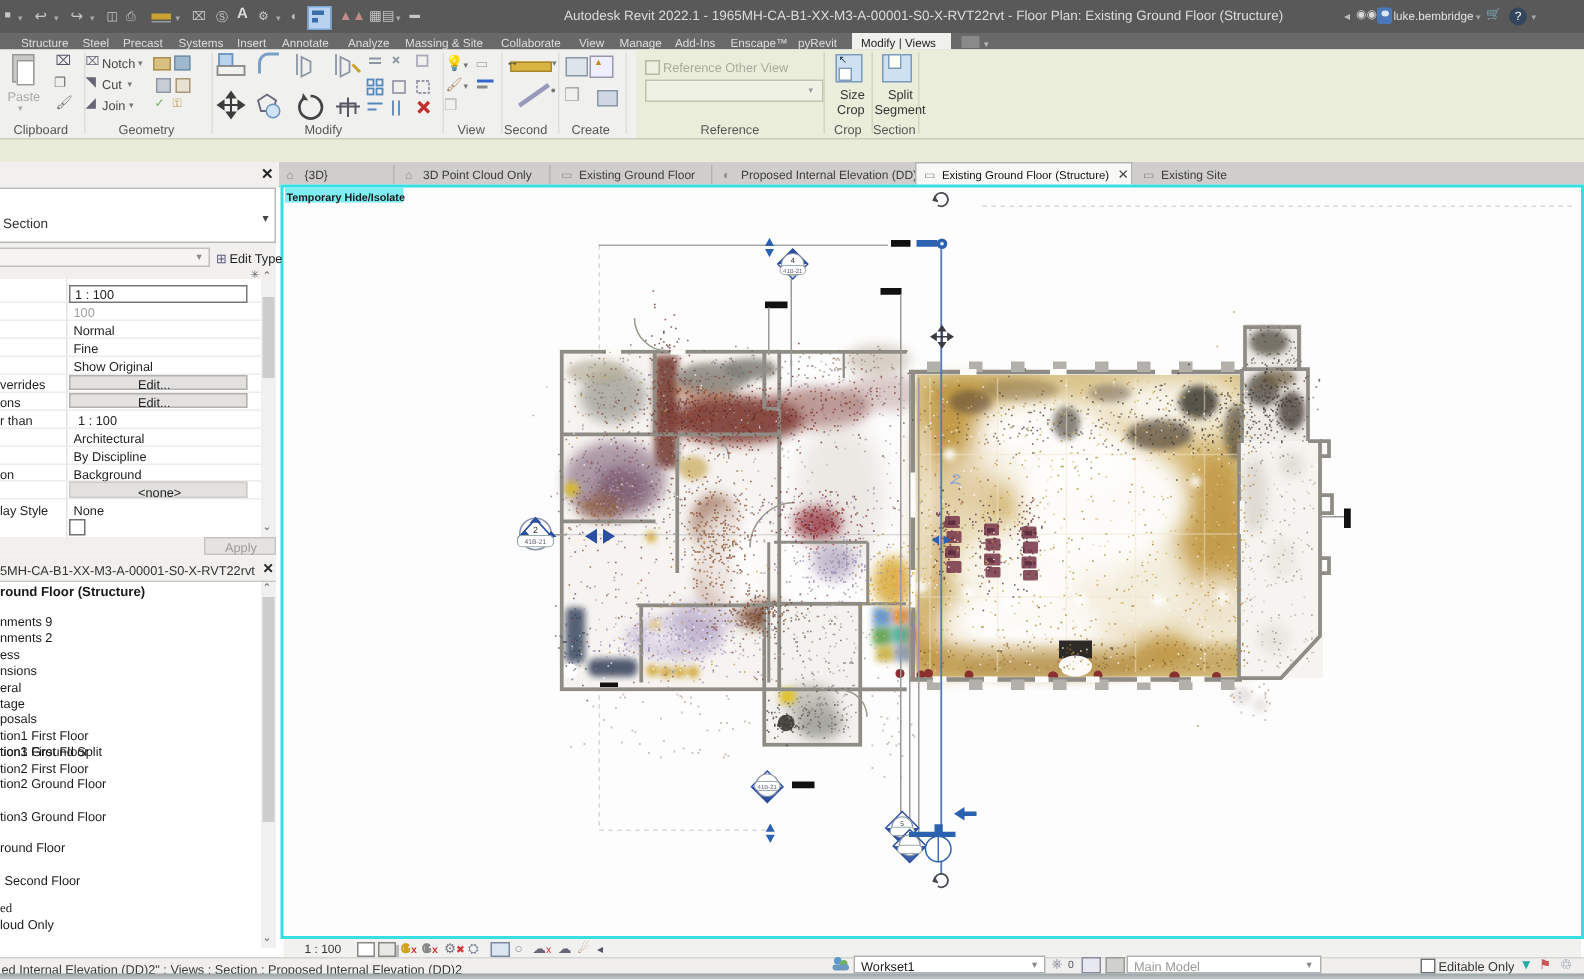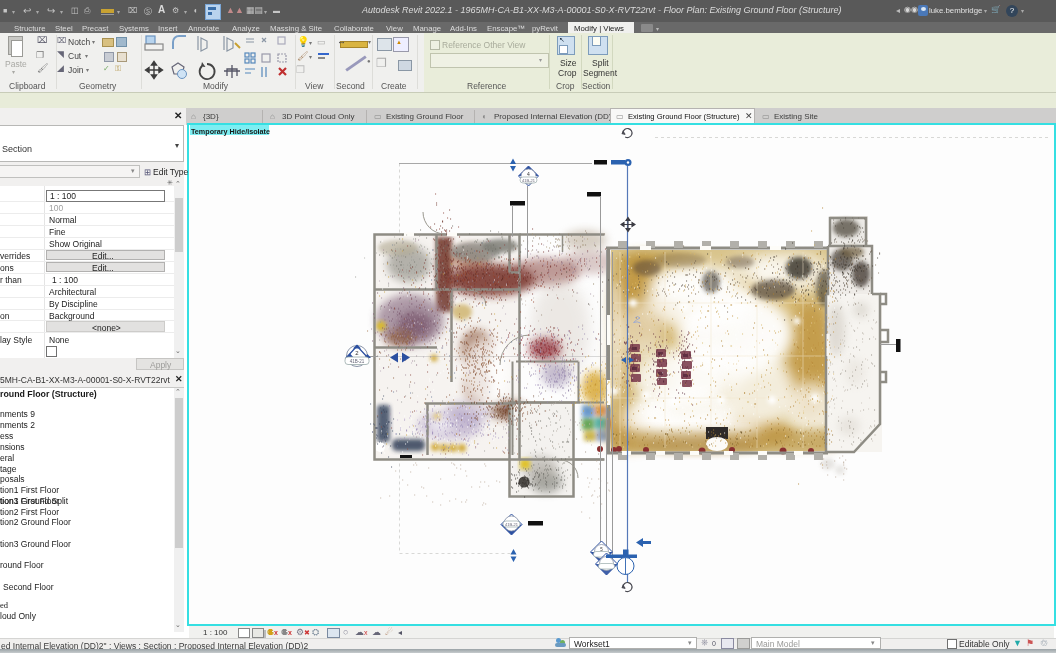--- a/index.html
+++ b/index.html
@@ -4,21 +4,21 @@
   html,body{margin:0;padding:0;}
   body{width:1056px;height:653px;overflow:hidden;position:relative;
        font-family:"Liberation Sans",sans-serif;background:#fff;}
   .abs{position:absolute;}
   .tx{position:absolute;white-space:nowrap;}
 </style>
 </head>
 <body>
 
 <div class="abs" style="left:0;top:0;width:1056px;height:22px;background:#595959;"></div>
-<div class="tx" style="left:362px;top:5px;font-size:9px;color:#dcdcdc;font-style:italic;">Autodesk Revit 2022.1 - 1965MH-CA-B1-XX-M3-A-00001-S0-X-RVT22rvt - Floor Plan: Existing Ground Floor (Structure)</div>
+<div class="tx" style="left:376px;top:5px;font-size:9px;color:#dcdcdc;">Autodesk Revit 2022.1 - 1965MH-CA-B1-XX-M3-A-00001-S0-X-RVT22rvt - Floor Plan: Existing Ground Floor (Structure)</div>
 <div id="qat" style="position:absolute;left:0;top:0;font-size:8px;color:#c6c6c6;">
  <span class="tx" style="left:3px;top:7px;font-size:7px;">■</span>
  <span class="tx" style="left:12px;top:8px;font-size:6px;color:#a8a8a8;">▾</span>
  <span class="tx" style="left:23px;top:5px;font-size:10px;">↩</span>
  <span class="tx" style="left:36px;top:8px;font-size:6px;color:#a8a8a8;">▾</span>
  <span class="tx" style="left:47px;top:5px;font-size:10px;">↪</span>
  <span class="tx" style="left:60px;top:8px;font-size:6px;color:#a8a8a8;">▾</span>
  <span class="tx" style="left:71px;top:6px;font-size:8px;">◫</span>
  <span class="tx" style="left:84px;top:6px;font-size:8px;">⎙</span>
  <span class="abs" style="left:101px;top:9px;width:13px;height:4px;background:#c8a232;"></span>

